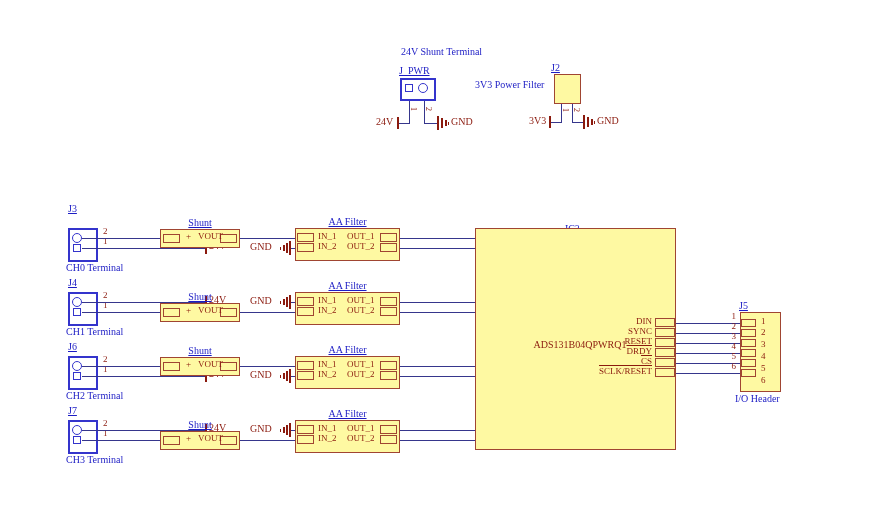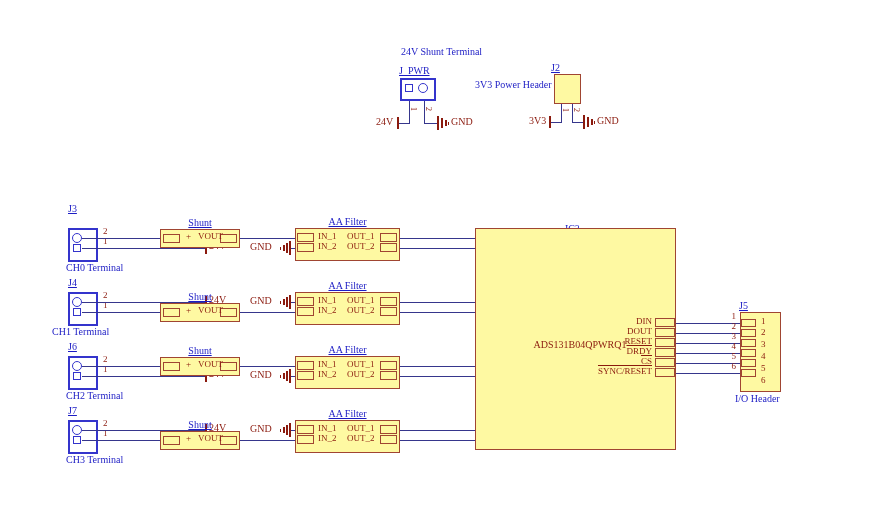--- a/index.html
+++ b/index.html
@@ -57,21 +57,21 @@
     <div>
       <div class="abs bar" style="left:437px;top:116px;height:14px"></div>
       <div class="abs bar" style="left:441px;top:118px;height:10px"></div>
       <div class="abs bar" style="left:445px;top:120px;height:6px"></div>
       <div class="abs gdot" style="left:448px;top:122px;width:1px;height:3px"></div>
       <div class="abs net" style="left:451px;top:117px">GND</div>
     </div>
   </div>
 
   <div>
-    <div class="abs lbl" style="left:475px;top:80px">3V3 Power Header</div>
+    <div class="abs lbl" style="left:475px;top:80px">3V3 Power Filter</div>
     <div class="abs ref" style="left:551px;top:63px">J2</div>
     <div class="abs ybox" style="left:554px;top:74px;width:27px;height:30px"></div>
     <div class="abs wv" style="left:561px;top:104px;height:19px"></div>
     <div class="abs wv" style="left:572px;top:104px;height:19px"></div>
     <div class="abs rot" style="left:563px;top:106px">1</div>
     <div class="abs rot" style="left:574px;top:106px">2</div>
     <div class="abs wh" style="left:551px;top:122px;width:10px"></div>
     <div class="abs bar" style="left:549px;top:116px;height:12px"></div>
     <div class="abs net" style="left:529px;top:116px">3V3</div>
     <div class="abs wh" style="left:572px;top:122px;width:11px"></div>
@@ -129,21 +129,21 @@
     <div class="abs pin-name" style="left:503px;top:242px">AIN0N</div>
   </div>
 
   <div>
     <div class="abs ref" style="left:68px;top:278px">J4</div>
     <div class="abs cbox" style="left:68px;top:292px;width:30px;height:34px"></div>
     <div class="abs cpin-ci" style="left:72px;top:297px;width:10px;height:10px"></div>
     <div class="abs cpin-sq" style="left:73px;top:308px;width:8px;height:8px"></div>
     <div class="abs num" style="left:103px;top:291px">2</div>
     <div class="abs num" style="left:103px;top:301px">1</div>
-    <div class="abs lbl" style="left:52px;top:327px">CH1 Terminal</div>
+    <div class="abs lbl" style="left:66px;top:327px">CH1 Terminal</div>
     <div class="abs wh" style="left:82px;top:302px;width:123px"></div>
     <div class="abs wh" style="left:82px;top:312px;width:78px"></div>
     <div class="abs bar" style="left:205px;top:296px;height:12px"></div>
     <div class="abs net" style="left:209px;top:295px">24V</div>
     <div class="abs ref ctr" style="left:160px;top:292px;width:80px">Shunt</div>
     <div class="abs ybox" style="left:160px;top:303px;width:80px;height:19px"></div>
     <div class="abs pinrect" style="left:163px;top:308px;width:17px;height:9px"></div>
     <div class="abs pinrect" style="left:220px;top:308px;width:17px;height:9px"></div>
     <div class="abs pin-name" style="left:186px;top:306px">+</div>
     <div class="abs pin-name" style="left:198px;top:306px">VOUT</div>
@@ -263,25 +263,25 @@
     <div class="abs pin-name" style="left:503px;top:424px">AIN3N</div>
     <div class="abs pin-name" style="left:503px;top:434px">AIN3P</div>
   </div>
 
   <div>
     <div class="abs ref" style="left:565px;top:224px">IC?</div>
     <div class="abs ybox" style="left:475px;top:228px;width:201px;height:222px"></div>
     <div class="abs part ctr" style="left:500px;top:340px;width:160px">ADS131B04QPWRQ1</div>
 
     <div class="abs pin-name rgt" style="left:500px;top:317px;width:152px">DIN</div>
-    <div class="abs pin-name rgt" style="left:500px;top:327px;width:152px">DOUT</div>
+    <div class="abs pin-name rgt" style="left:500px;top:327px;width:152px">SYNC</div>
     <div class="abs pin-name rgt" style="left:500px;top:337px;width:152px">RESET</div>
     <div class="abs pin-name rgt" style="left:500px;top:347px;width:152px"><span class="ol">DRDY</span></div>
     <div class="abs pin-name rgt" style="left:500px;top:357px;width:152px"><span class="ol">CS</span></div>
-    <div class="abs pin-name rgt" style="left:500px;top:367px;width:152px"><span class="ol">SYNC/RESET</span></div>
+    <div class="abs pin-name rgt" style="left:500px;top:367px;width:152px"><span class="ol">SCLK/RESET</span></div>
 
     <div class="abs pinrect" style="left:655px;top:318px;width:20px;height:9px"></div>
     <div class="abs pinrect" style="left:655px;top:328px;width:20px;height:9px"></div>
     <div class="abs pinrect" style="left:655px;top:338px;width:20px;height:9px"></div>
     <div class="abs pinrect" style="left:655px;top:348px;width:20px;height:9px"></div>
     <div class="abs pinrect" style="left:655px;top:358px;width:20px;height:9px"></div>
     <div class="abs pinrect" style="left:655px;top:368px;width:20px;height:9px"></div>
 
     <div class="abs wh" style="left:676px;top:323px;width:64px"></div>
     <div class="abs wh" style="left:676px;top:333px;width:64px"></div>

